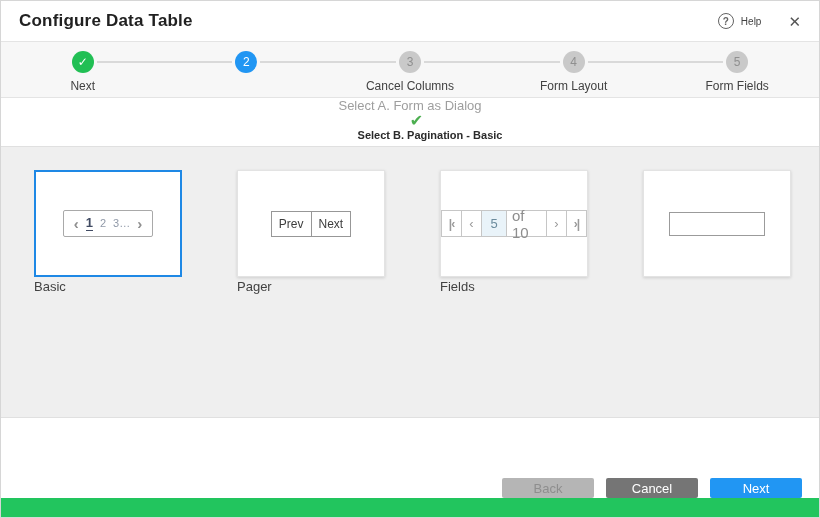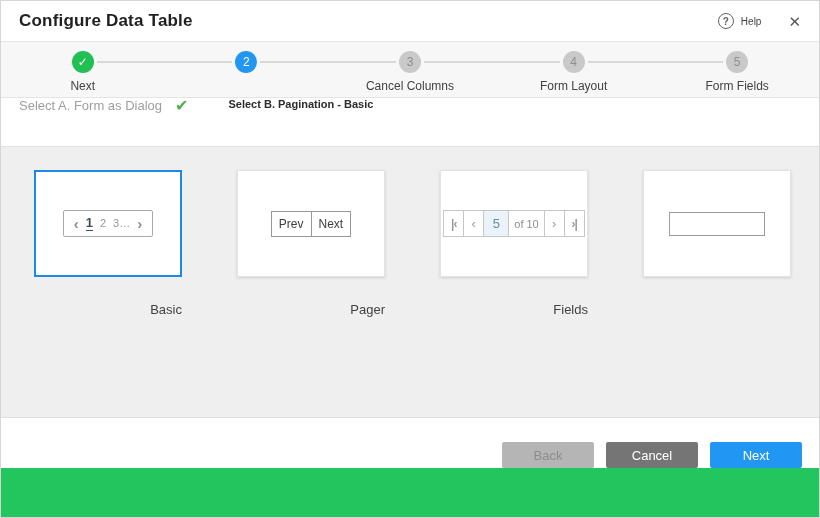--- a/index.html
+++ b/index.html
@@ -32,61 +32,61 @@
     display: flex; align-items: center; justify-content: center; font-size: 12px; }
   .circle.done { background: #21bf54; color: #fff; font-size: 12px; font-weight: bold; }
   .circle.active { background: #2196f3; color: #fff; }
   .circle.upcoming { background: #c9c9c9; color: #8f8f8f; }
   .step-label { margin-top: 6px; font-size: 12px; color: #424242; }
 
   
   .info { height: 37px; display: flex; align-items: center; padding: 0 18px; font-size: 13px; color: #757575; border-bottom: 1px solid #ececec; background: #fff; }
 
   
-  .select-row { height: 48px; display: flex; align-items: flex-start; padding: 0 18px; background: #fff; }
+  .select-row { height: 48px; display: flex; align-items: center; padding: 0 18px; background: #fff; flex-direction: column; }
   .sel-a { font-size: 13px; color: #9e9e9e; }
   .check-green { margin-left: 13px; color: #4caf50; font-size: 16px; font-weight: bold; line-height: 1; }
   .sel-b { margin-left: 40px; font-size: 11px; color: #2b2b2b; font-weight: bold; }
 
   
   .content { height: 272px; background: #efefef; border-top: 1px solid #e0e0e0; border-bottom: 1px solid #e0e0e0; }
   .cards { display: flex; gap: 55px; padding: 23px 0 0 33px; }
   .card-wrap { width: 148px; cursor: pointer; }
   .card { height: 107px; background: #fff; border: 1px solid #e3e3e3; box-shadow: 0 1px 3px rgba(0,0,0,.14);
     display: flex; align-items: center; justify-content: center; }
   .card.selected { border: 2px solid #1e88e5; box-shadow: none; }
-  .card-label { margin-top: 25px; text-align: right; font-size: 13px; color: #424242; }
+  .card-label { margin-top: 2px; text-align: left; font-size: 13px; color: #424242; }
 
   
   .pg-basic { border: 1px solid #a9a9a9; border-radius: 2px; padding: 5px 10px; display: flex; align-items: center; gap: 7px; background: #fff; }
   .chev { font-size: 15px; color: #8f8f8f; line-height: 1; font-weight: bold; }
   .pg-current { font-size: 13px; font-weight: bold; color: #414b63; border-bottom: 1px solid #414b63; line-height: 1.1; }
   .pg-num { font-size: 11px; color: #9099a8; }
 
   
   .pg-pager { display: flex; background: #fff; }
   .pcell { border: 1px solid #979797; padding: 5px 7px; font-size: 12px; color: #3d3d3d; }
   .pcell + .pcell { border-left: none; }
 
   
   .pg-classic { display: flex; background: #fff; }
   .ccell { border: 1px solid #c6c6c6; height: 27px; min-width: 21px; display: flex; align-items: center; justify-content: center;
     padding: 0 4px; color: #9a9a9a; font-size: 13px; background: #fff; }
   .ccell + .ccell { margin-left: -1px; }
   .ccell.cur { background: #e9f3f9; color: #6b8b9d; min-width: 26px; }
-  .ccell.of { font-size: 11px; color: #8d8d8d; padding: 0 5px; }
+  .ccell.of { font-size: 15px; color: #8d8d8d; padding: 0 5px; }
   .ccell .edge { font-size: 12px; letter-spacing: -1px; font-weight: bold; }
 
   
   .pg-none { width: 96px; height: 24px; border: 1px solid #9b9b9b; background: #fff; }
 
   
   .footer { display: flex; justify-content: flex-end; gap: 12px; padding: 24px 17px 0 0; background: #fff; }
-  .btn { min-width: 92px; height: 26px; border: none; border-radius: 2px; font-size: 13px;
-    font-family: "Liberation Sans", "DejaVu Sans", sans-serif; cursor: pointer; }
+  .btn { min-width: 92px; height: 20px; border: none; border-radius: 2px; font-size: 13px;
+    font-family: "Liberation Sans", "DejaVu Sans", sans-serif; cursor: pointer; margin-top: 36px; }
   .btn.back { background: #b5b5b5; color: #8e8e8e; }
   .btn.cancel { background: #757575; color: #fff; }
   .btn.next { background: #2196f3; color: #fff; }
 </style>
 </head>
 <body>
 
 <div class="app">
 
   <div class="header">

